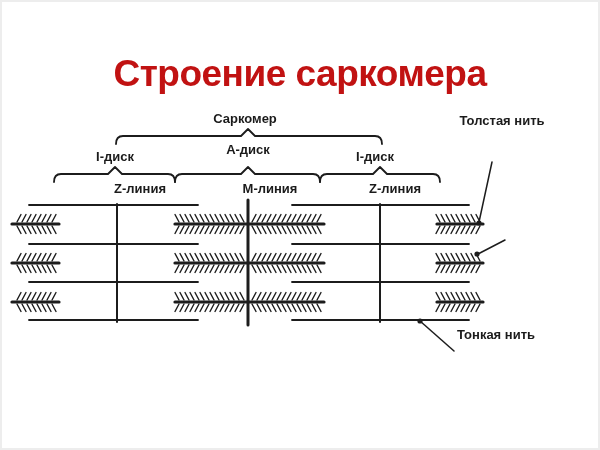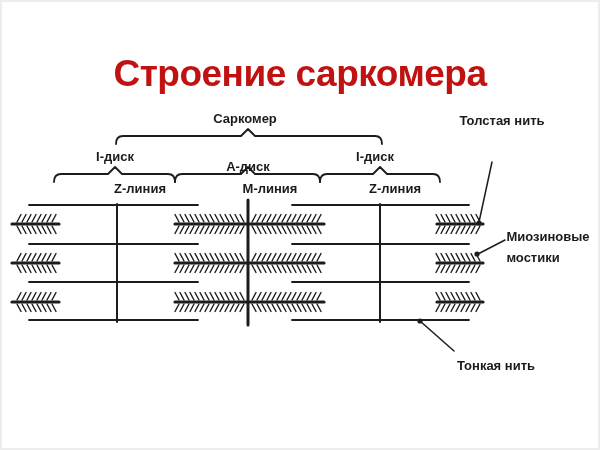--- a/index.html
+++ b/index.html
@@ -348,29 +348,25 @@
       <line x1="490" y1="160" x2="477" y2="220" stroke="#1c1c1c" stroke-width="1.5" stroke-linecap="round"></line>
       <circle cx="477" cy="221" r="2.6" fill="#1c1c1c"></circle>
       <line x1="503" y1="238" x2="476" y2="252" stroke="#1c1c1c" stroke-width="1.5" stroke-linecap="round"></line>
       <circle cx="475" cy="252" r="2.6" fill="#1c1c1c"></circle>
       <line x1="418" y1="319" x2="452" y2="349" stroke="#1c1c1c" stroke-width="1.5" stroke-linecap="round"></line>
       <circle cx="418" cy="319" r="2.6" fill="#1c1c1c"></circle>
     </svg>
 
   <div class="dlabel" style="left:243px;top:109px">Саркомер</div>
   <div class="dlabel" style="left:113px;top:147px">I-диск</div>
-  <div class="dlabel" style="left:246px;top:157px">А-диск</div>
+  <div class="dlabel" style="left:246px;top:140px">А-диск</div>
   <div class="dlabel" style="left:373px;top:147px">I-диск</div>
   <div class="dlabel" style="left:138px;top:179px">Z-линия</div>
   <div class="dlabel" style="left:268px;top:179px">М-линия</div>
   <div class="dlabel" style="left:393px;top:179px">Z-линия</div>
 
   <div class="annot" style="left:500px;top:108px">
     <span style="display:block">Толстая нить</span>
   </div>
-  <div class="annot" style="left:546px;top:224px;line-height:21px">
-    <span style="display:block">Миозиновые</span>
-    <span style="display:block">мостики</span>
-  </div>
-  <div class="annot" style="left:494px;top:353px">
+  <div class="annot" style="left:494px;top:322px">
     <span style="display:block">Тонкая нить</span>
   </div>
 </div>
 
 </body></html>

